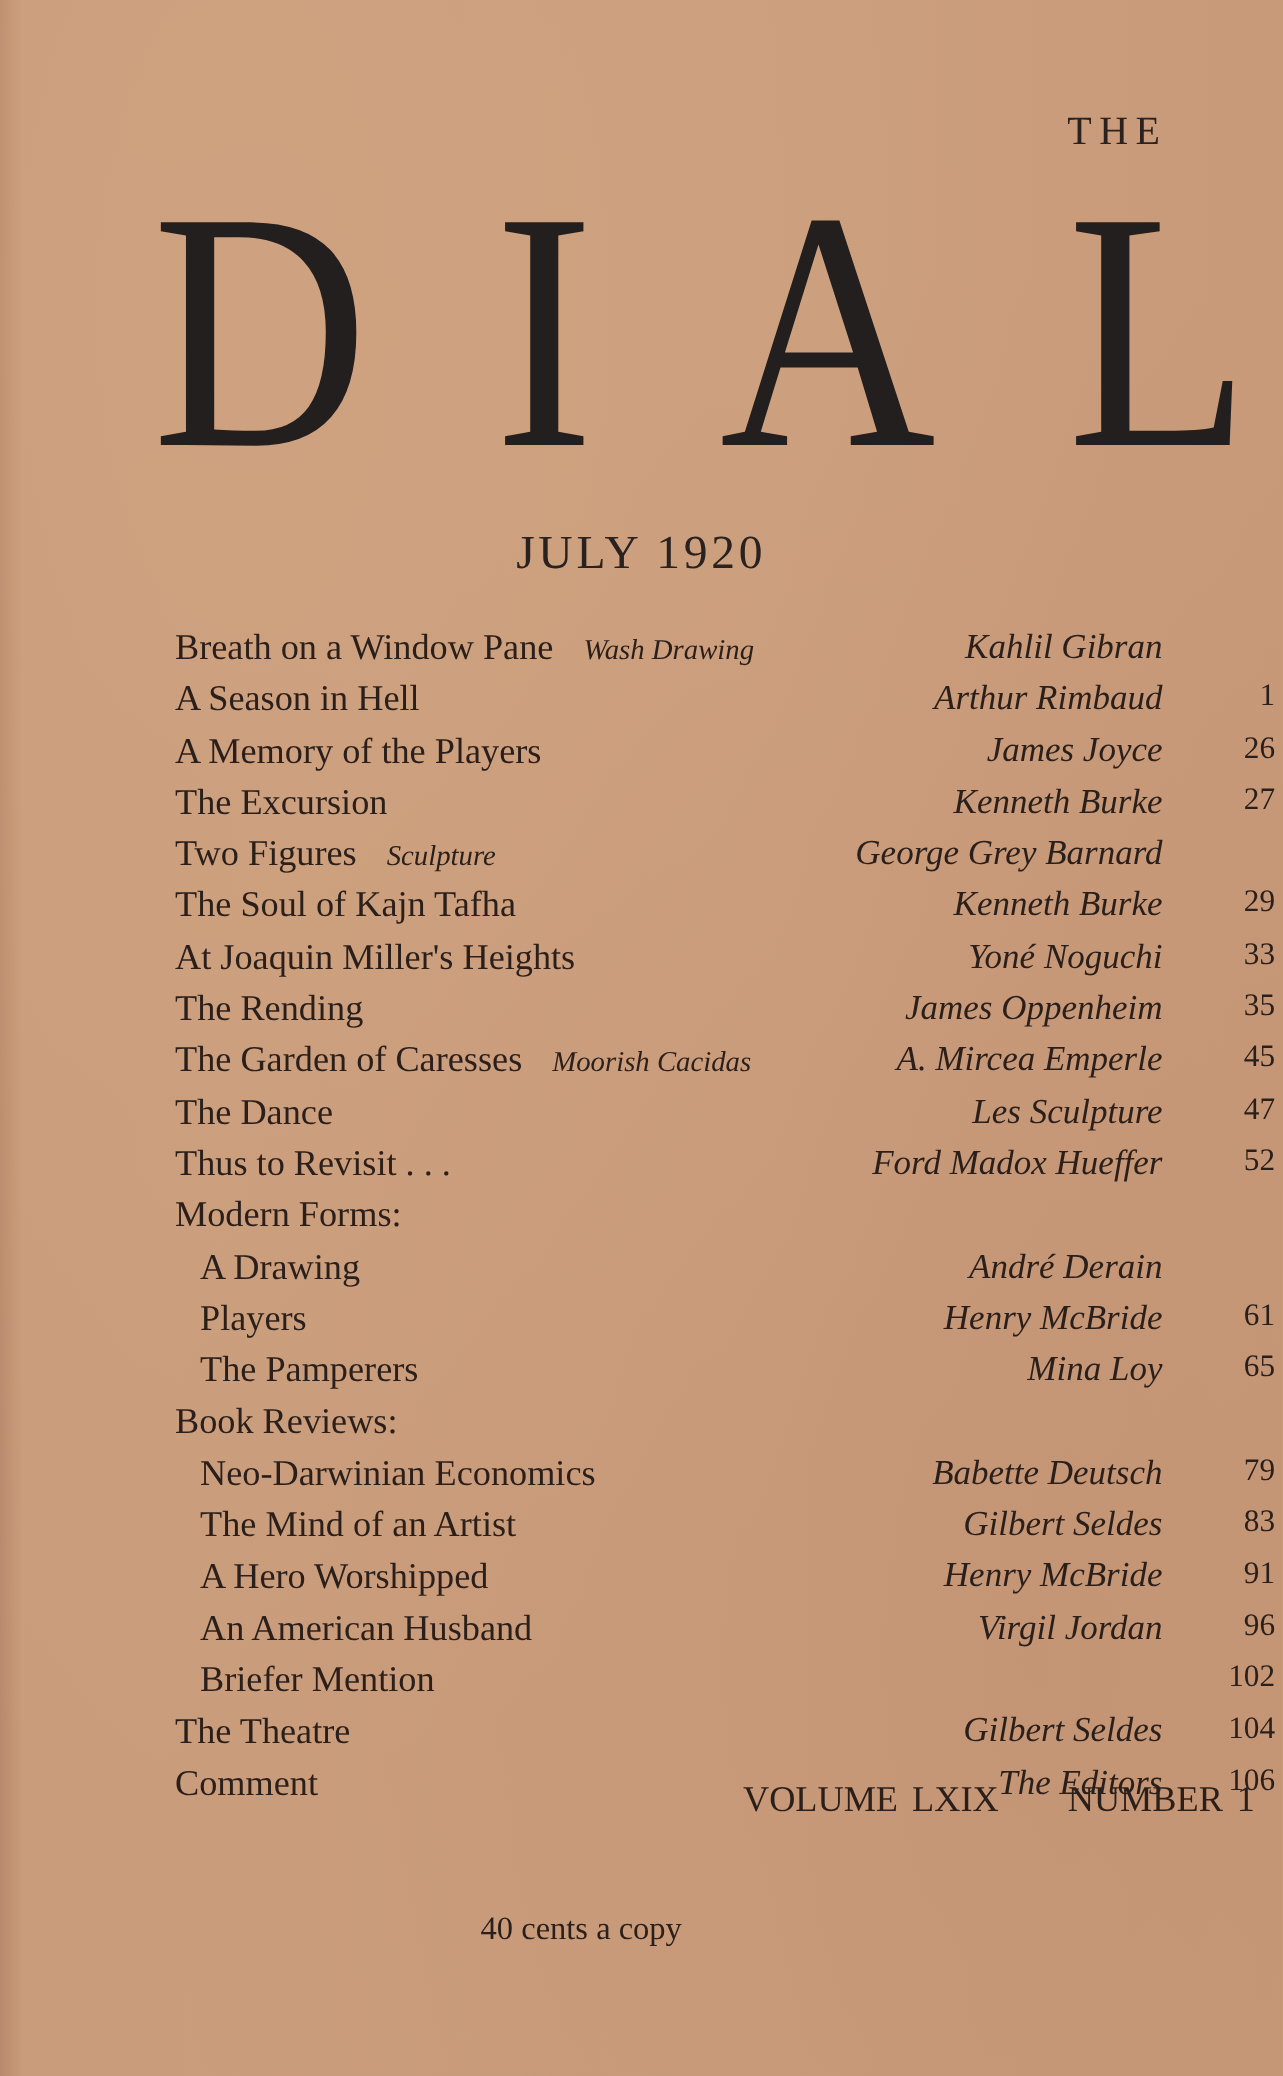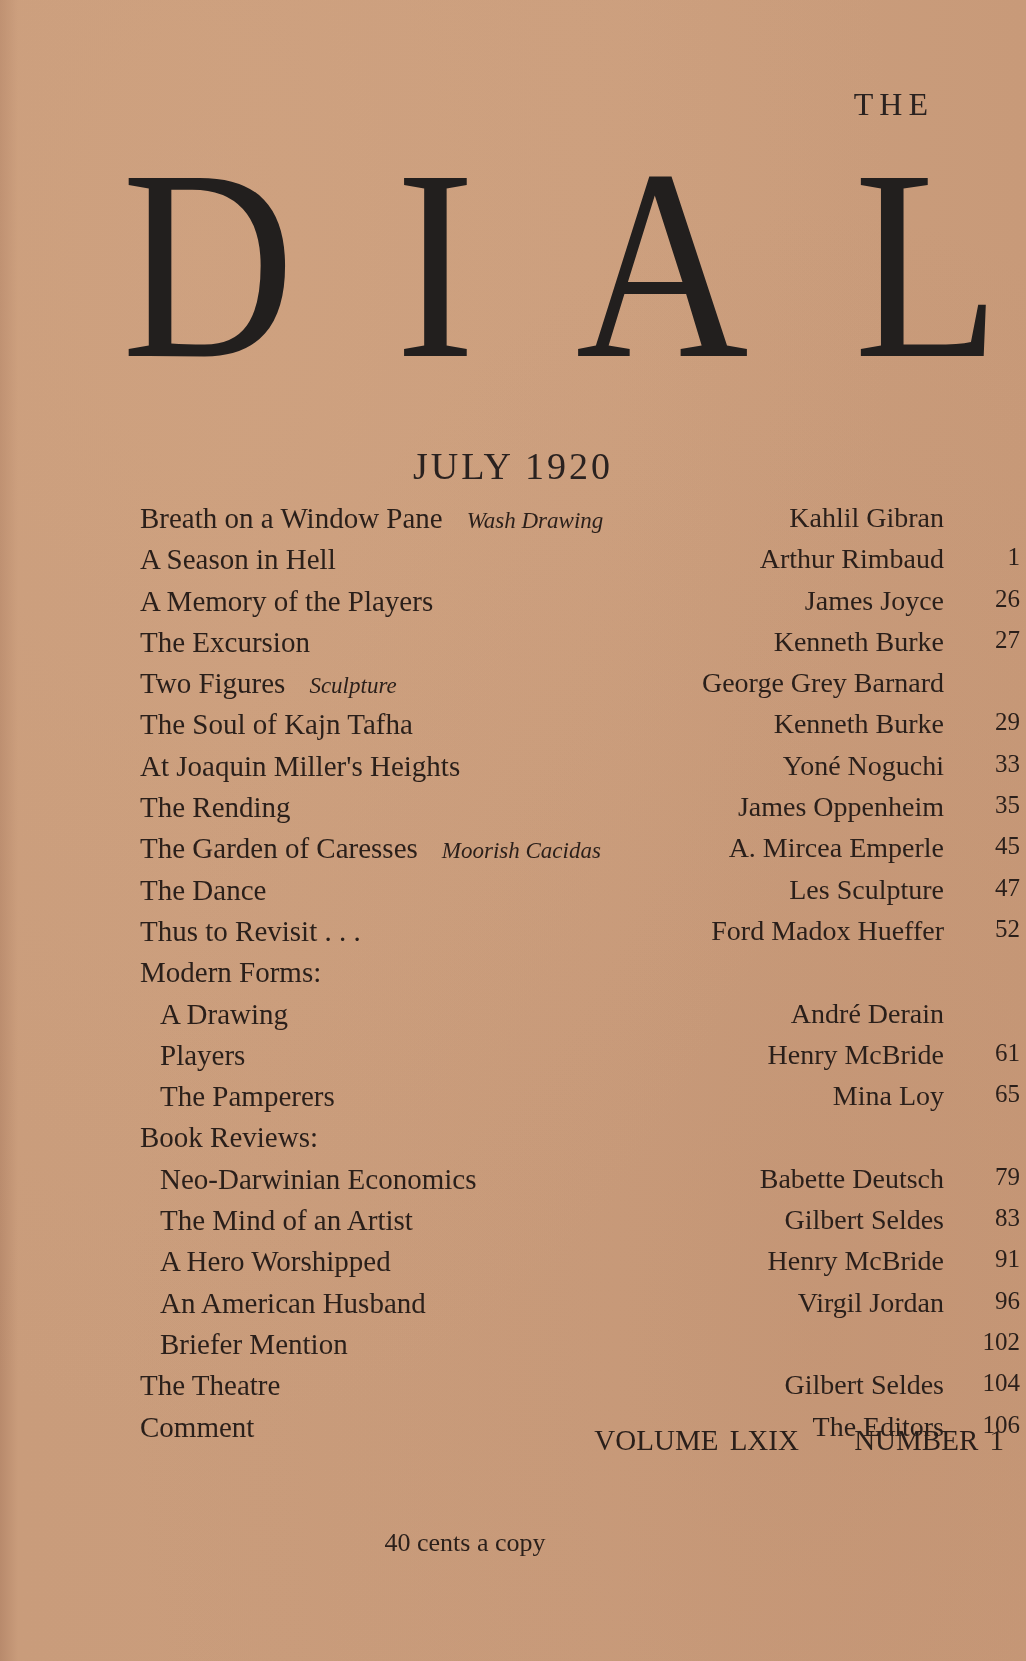--- a/index.html
+++ b/index.html
@@ -22,37 +22,37 @@
     }
     .dial {
       position: absolute; top: 150px; left: 110px; width: 900px; height: 230px;
       display: flex; justify-content: space-between; align-items: flex-end;
     }
     .dial span {
       font-size: 272px; line-height: 230px; color: #221f1e; font-weight: normal;
       transform: scaleX(0.88); display: inline-block;
     }
     .date {
-      position: absolute; top: 444px; left: 0; width: 1026px; text-align: center;
+      position: absolute; top: 420px; left: 0; width: 1026px; text-align: center;
       font-size: 38px; letter-spacing: 3px; color: #2a2220;
     }
     .toc {
       position: absolute; top: 502px; left: 130px; width: 880px; margin-left: 10px;
     }
     .row {
       position: relative; height: 41.3px; display: flex; align-items: baseline;
       font-size: 29px;
     }
     .row .title { white-space: nowrap; }
     .row.sub .title { padding-left: 20px; }
     .row .note {
       font-style: italic; font-size: 23px; margin-left: 24px; white-space: nowrap;
     }
     .row .author {
-      position: absolute; right: 76px; font-size: 28px; white-space: nowrap;
+      position: absolute; right: 90px; font-style: italic; font-size: 28px; white-space: nowrap;
     }
     .row .page {
       position: absolute; right: 0; width: 60px; text-align: right; font-size: 25px;
     }
     .volume {
       position: absolute; top: 1424px; left: 0; width: 1026px; text-align: right;
       font-size: 29px; word-spacing: 4px;
     }
     .volume span { margin: 0 22px; }
     .price {

